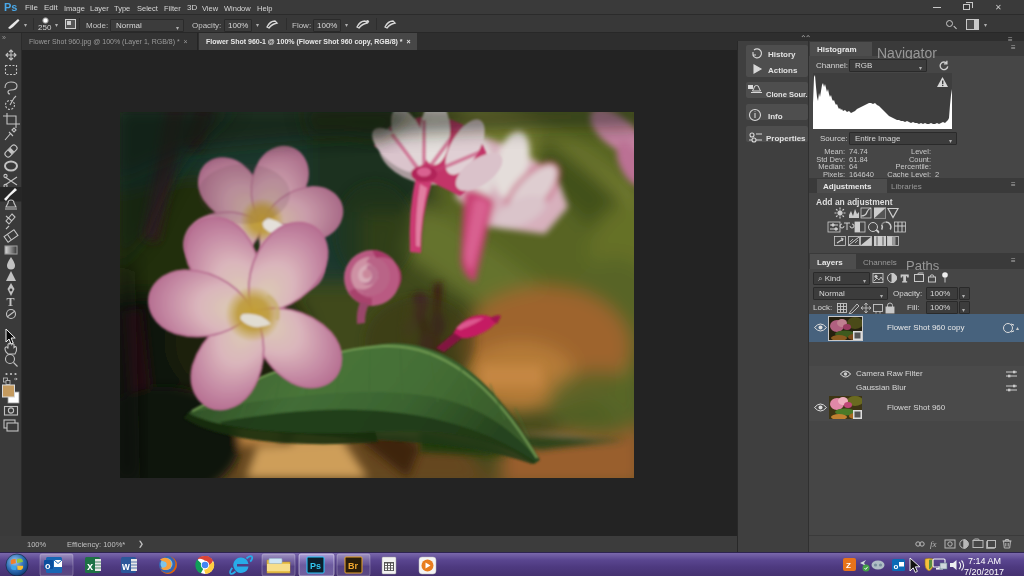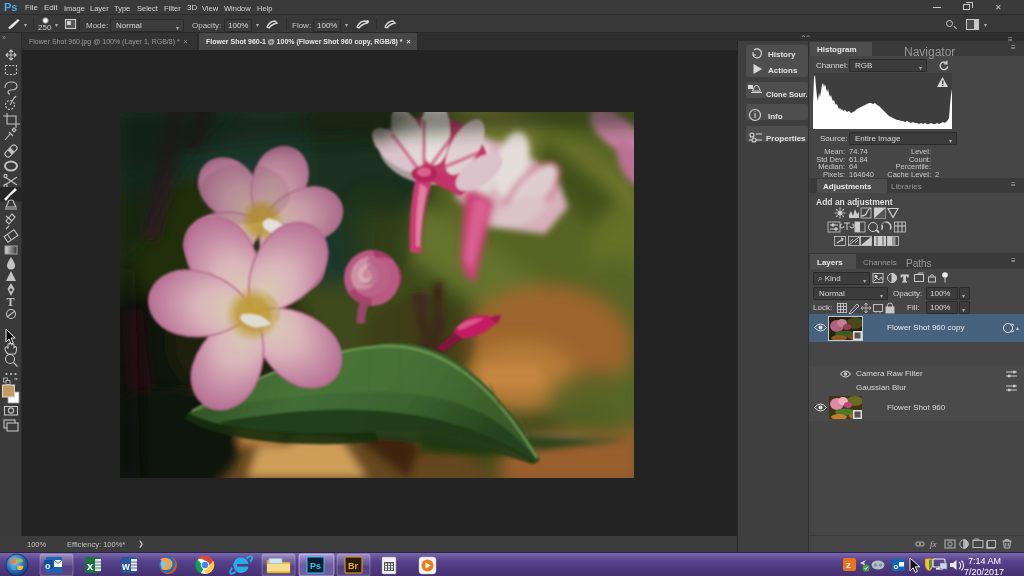--- a/index.html
+++ b/index.html
@@ -427,21 +427,21 @@
       <text x="20" y="52" font-size="7.5" fill="#e2e2e2" font-weight="bold">Clone Sour...</text>
       <text x="22" y="74" font-size="8" fill="#e2e2e2" font-weight="bold">Info</text>
       <text x="20" y="96" font-size="8" fill="#e2e2e2" font-weight="bold">Properties</text>
     </svg>
   </div>
 
   <div id="panels" class="abs" style="left:808px;top:41px;width:216px;height:511px;background:#464646;border-left:1px solid #303030;">
 
     <div class="abs" style="left:0;top:0;width:216px;height:15px;background:#3a3a3a;">
       <div class="abs" style="left:1px;top:1px;width:62px;height:14px;background:#4d4d4d;color:#e8e8e8;font-size:8px;font-weight:bold;padding:2.5px 0 0 7px;">Histogram</div>
-      <span class="abs" style="left:95px;top:4px;font-size:12px;color:#989898;">Navigator</span>
+      <span class="abs" style="left:68px;top:4px;font-size:14px;color:#989898;">Navigator</span>
       <span class="abs" style="left:202px;top:2px;color:#b0b0b0;font-size:8px;">≡</span>
     </div>
     <span class="abs t" style="left:7px;top:20px;">Channel:</span>
     <div class="abs well" style="left:40px;top:18px;width:78px;height:13px;"><span style="margin-left:5px;">RGB</span><span class="abs arrow" style="right:4px;top:3px;">▾</span></div>
     <svg class="abs" style="left:129px;top:19px;" width="11" height="11" viewBox="0 0 13 13">
         <path d="M10.5 4 a4.5 4.5 0 1 0 1 3.5 M10.5 1 l0 3.5 l-3.5 0" stroke="#d0d0d0" fill="none" stroke-width="1.6"></path>
       </svg>
 
     <div class="abs" style="left:4px;top:32px;width:139px;height:56px;background:#3e3e3e;">
       <svg width="139" height="56" viewBox="0 0 139 56" preserveAspectRatio="none">
@@ -548,21 +548,21 @@
             <rect x="-5.5" y="-4.5" width="11" height="9" stroke-width="0.8"></rect>
             <rect x="-5.5" y="-4.5" width="5" height="9" fill="#cdcdcd" stroke="none"></rect>
             <rect x="-0.5" y="-4.5" width="3" height="9" fill="#999" stroke="none"></rect>
           </g>
       </g>
     </svg>
 
     <div class="abs" style="left:0;top:212px;width:216px;height:16px;background:#3a3a3a;">
       <div class="abs" style="left:1px;top:1px;width:46px;height:15px;background:#4d4d4d;color:#e8e8e8;font-size:8px;font-weight:bold;padding:3.5px 0 0 7px;">Layers</div>
       <span class="abs" style="left:54px;top:5px;font-size:8px;color:#989898;">Channels</span>
-      <span class="abs" style="left:97px;top:5px;font-size:10px;color:#989898;">Paths</span>
+      <span class="abs" style="left:97px;top:5px;font-size:13px;color:#989898;">Paths</span>
       <span class="abs" style="left:202px;top:3px;color:#b0b0b0;font-size:8px;">≡</span>
     </div>
 
     <div class="abs well" style="left:4px;top:231px;width:57px;height:13px;"><span style="margin-left:4px;">⌕ Kind</span><span class="abs arrow" style="right:3px;top:3px;">▾</span></div>
     <svg class="abs" style="left:62px;top:230px;" width="150" height="15" viewBox="0 0 150 15">
       <g stroke="#c8c8c8" fill="none" stroke-width="1">
         <g transform="translate(7,7)">
             <rect x="-5" y="-4.5" width="10" height="9" stroke-width="0.9"></rect>
             <circle cx="-2" cy="-1.5" r="1.2" fill="#c8c8c8"></circle>
             <path d="M-4 3 l3 -3 l2 2 l2 -3 l2 3" stroke-width="0.9"></path>

